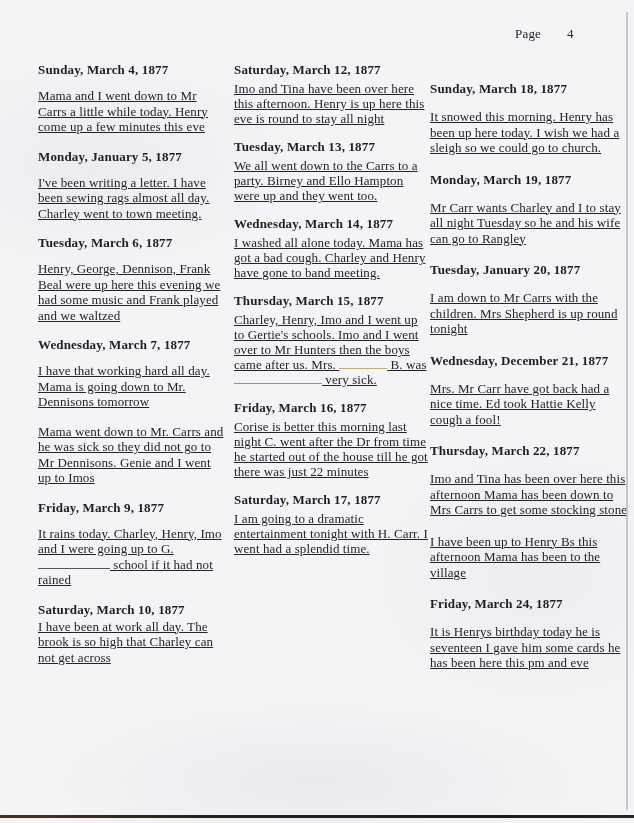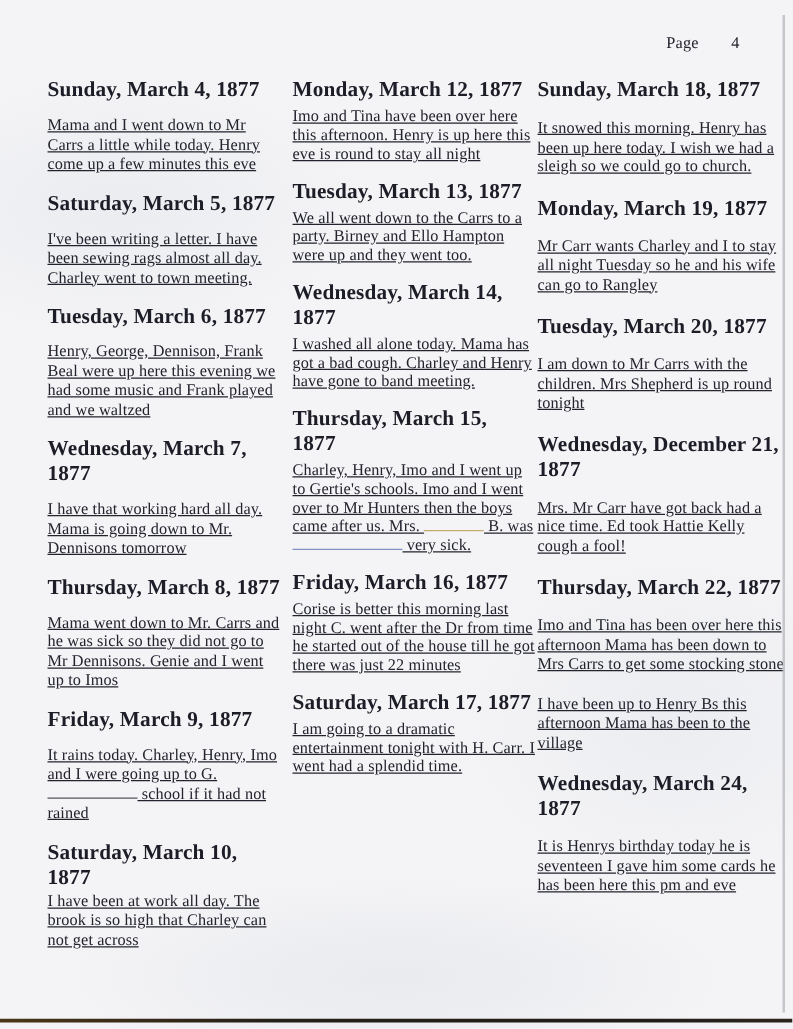--- a/index.html
+++ b/index.html
@@ -15,34 +15,34 @@
   body::before {
     content: "";
     position: absolute; inset: 0;
     background:
       radial-gradient(ellipse 300px 160px at 15% 20%, rgba(210,214,224,.25), transparent 70%),
       radial-gradient(ellipse 260px 200px at 85% 70%, rgba(208,212,222,.22), transparent 70%),
       radial-gradient(ellipse 400px 120px at 50% 95%, rgba(205,209,219,.28), transparent 70%);
     pointer-events: none;
   }
   .page-header {
-    position: absolute; top: 26px; left: 533px;
+    position: absolute; top: 26px; left: 515px;
     font-size: 13px; letter-spacing: .2px;
     display: flex; gap: 26px;
   }
   .col {
     position: absolute; top: 62px;
   }
   #col1 { left: 38px;  width: 188px; }
   #col2 { left: 234px; width: 194px; }
-  #col3 { left: 430px; width: 198px; }
+  #col3 { left: 430px; width: 198px; margin-top: 19px; }
 
   .entry { margin: 0; }
   .entry h3 {
-    font-size: 17px; font-weight: bold;
+    font-size: 13px; font-weight: bold;
     margin: 0; letter-spacing: .15px; color: #1d1d28;
   }
   .entry p {
     font-size: 13px; margin: 0; letter-spacing: .1px; text-decoration: underline;
   }
   
   #col1 .entry h3, #col3 .entry h3 { margin-bottom: 10px; }
   #col3 .entry h3 { margin-bottom: 12px; }
   #col1 .entry p { line-height: 15.5px; margin-bottom: 14px; }
   #col3 .entry p { line-height: 15.5px; margin-bottom: 16px; }
@@ -78,47 +78,46 @@
   <span>Page</span>
   <span>4</span>
 </div>
 
 <div id="col1" class="col">
     <div class="entry">
       <h3>Sunday, March 4, 1877</h3>
       <p>Mama and I went down to Mr Carrs a little while today.  Henry come up a few minutes this eve</p>
     </div>
     <div class="entry">
-      <h3>Saturday, March 5, 1877</h3>
+      <h3>Monday, January 5, 1877</h3>
       <p>I've been writing a letter.  I have been sewing rags almost all day.  Charley went to town meeting.</p>
     </div>
     <div class="entry">
       <h3>Tuesday, March 6, 1877</h3>
       <p>Henry, George, Dennison, Frank Beal were up here this evening we had some music and Frank played and we waltzed</p>
     </div>
     <div class="entry">
       <h3>Wednesday, March 7, 1877</h3>
       <p>I have that working hard all day.  Mama is going down to Mr. Dennisons tomorrow</p>
     </div>
     <div class="entry">
-      <h3>Thursday, March 8, 1877</h3>
       <p>Mama went down to Mr. Carrs and he was sick so they did not go to Mr Dennisons.  Genie and I went up to Imos</p>
     </div>
     <div class="entry">
       <h3>Friday, March 9, 1877</h3>
       <p>It rains today.  Charley, Henry, Imo and I were going up to G.<br><span class="blank" style="width: 72px; border-bottom-color: rgb(85, 85, 94);"></span> school if it had not rained</p>
     </div>
     <div class="entry tight">
       <h3>Saturday, March 10, 1877</h3>
       <p>I have been at work all day. The brook is so high that Charley can not get across</p>
     </div>
   </div>
 <div id="col2" class="col">
     <div class="entry">
-      <h3>Monday, March 12, 1877</h3>
+      <h3>Saturday, March 12, 1877</h3>
       <p>Imo and Tina have been over here this afternoon.  Henry is up here this eve is round to stay all night</p>
     </div>
     <div class="entry">
       <h3>Tuesday, March 13, 1877</h3>
       <p>We all went down to the Carrs to a party.  Birney and Ello Hampton were up and they went too.</p>
     </div>
     <div class="entry">
       <h3>Wednesday, March 14, 1877</h3>
       <p>I washed all alone today. Mama has got a bad cough. Charley and Henry have gone to band meeting.</p>
     </div>
@@ -138,34 +137,34 @@
 <div id="col3" class="col">
     <div class="entry">
       <h3>Sunday, March 18, 1877</h3>
       <p>It snowed this morning.  Henry has been up here today.  I wish we had a sleigh so we could go to church.</p>
     </div>
     <div class="entry">
       <h3>Monday, March 19, 1877</h3>
       <p>Mr Carr wants Charley and I to stay all night Tuesday so he and his wife can go to Rangley</p>
     </div>
     <div class="entry">
-      <h3>Tuesday, March 20, 1877</h3>
+      <h3>Tuesday, January 20, 1877</h3>
       <p>I am down to Mr Carrs with the children.  Mrs Shepherd is up round  tonight</p>
     </div>
     <div class="entry">
       <h3>Wednesday, December 21, 1877</h3>
       <p>Mrs.  Mr Carr have got back had a nice time.  Ed took Hattie Kelly cough a fool!</p>
     </div>
     <div class="entry">
       <h3>Thursday, March 22, 1877</h3>
       <p>Imo and Tina has been over here this afternoon  Mama has been down to Mrs Carrs to get some stocking stone</p>
     </div>
     <div class="entry">
       <p>I have been up to Henry Bs this afternoon Mama has been to the village</p>
     </div>
     <div class="entry">
-      <h3>Wednesday, March 24, 1877</h3>
+      <h3>Friday, March 24, 1877</h3>
       <p>It is Henrys birthday today he is seventeen I gave him some cards he has been here this pm and eve</p>
     </div>
   </div>
 
 <div class="bottom-rule"></div>
 <div class="edge-line"></div>
 
 </body></html>

